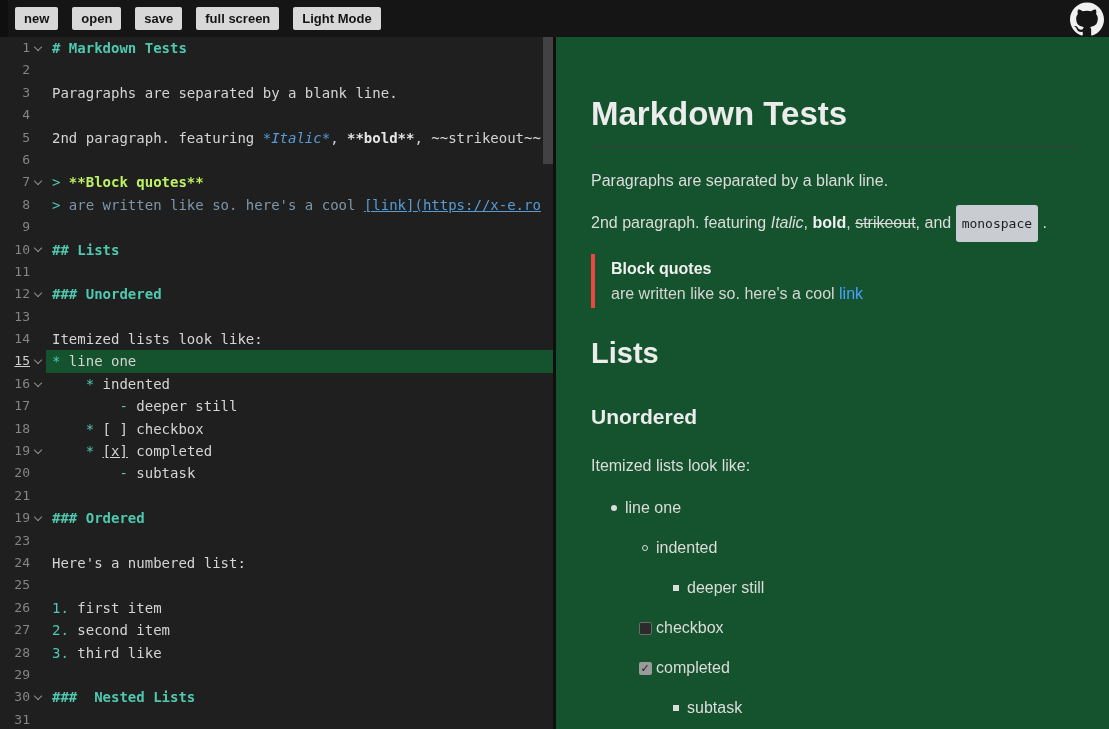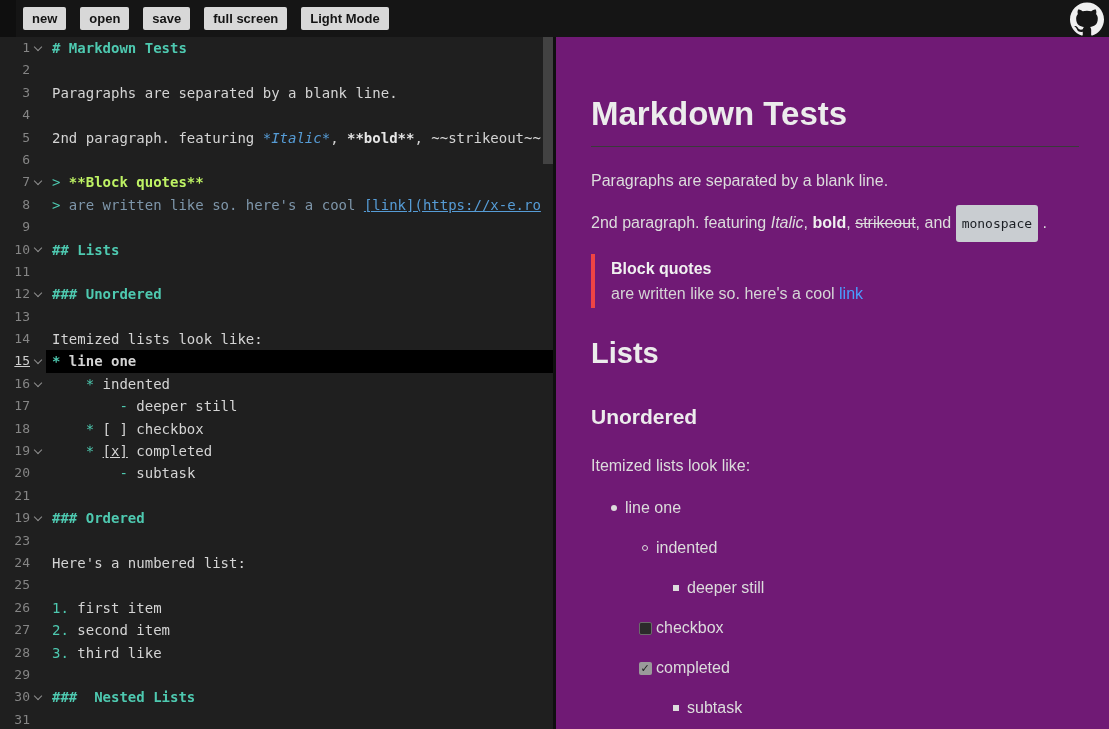--- a/index.html
+++ b/index.html
@@ -1,55 +1,55 @@
 <!DOCTYPE html>
 <html><head>
 <meta charset="utf-8">
 <style>
   * { margin:0; padding:0; box-sizing:border-box; }
   html,body { background:#0f0f0f; }
   .page { position:relative; width:1109px; height:729px; overflow:hidden;
           font-family:"Liberation Sans",sans-serif; background:#0f0f0f; }
 
   
-  .toolbar { position:absolute; top:0; left:16px; right:0; height:37px; background:#151515;
+  .toolbar { position:absolute; top:0; left:8px; right:0; height:37px; background:#151515;
              display:flex; align-items:center; gap:14px; padding-left:7px; }
   .tb-btn { background:#d8d8d8; color:#141414; border:none; border-radius:2px;
             font-family:"Liberation Sans",sans-serif; font-size:13px; font-weight:600;
             padding:5px 9px; cursor:pointer; line-height:1; }
   .github { position:absolute; right:4px; top:1px; width:36px; height:36px;
             display:flex; align-items:center; justify-content:center; cursor:pointer; }
 
   
   .editor { position:absolute; top:37px; left:0; width:553px; bottom:0; background:#1f1f1f;
             overflow:hidden; font-family:"DejaVu Sans Mono",monospace; font-size:14px;
             line-height:22.4px; color:#d4d4d4; }
   .ed-row { display:flex; height:22.4px; white-space:pre; }
   .gutter { flex:none; width:46px; display:flex; align-items:center; justify-content:flex-end;
             color:#858585; font-size:13px; }
   .ed-row.current .lnum { color:#cfcfcf;text-decoration:underline; }
   .lnum { text-align:right; }
   .fold { flex:none; width:16px; height:22.4px; display:flex; align-items:center; justify-content:center; }
   .fold-c { width:6px; height:6px; border-right:1.5px solid #8f8f8f; border-bottom:1.5px solid #8f8f8f;
             transform:rotate(45deg); margin-top:-3px; }
   .code { flex:1; padding-left:6px; white-space:pre; overflow:hidden; }
-  .ed-row.current .code { background:#000000;font-weight:bold; }
+  .ed-row.current .code { background:#14532d; }
   .tk-h  { color:#4ec9b0; font-weight:bold; }
   .tk-hb { color:#bef264; font-weight:bold; }
   .tk-m  { color:#4ec9b0; }
   .tk-em { color:#569cd6; font-style:italic; }
   .tk-b  { color:#e6e6e6; font-weight:bold; }
   .tk-qt { color:#7e96aa; }
   .tk-lk { color:#569cd6; text-decoration:underline; }
   .tk-u  { text-decoration:underline; }
   .ed-scroll { position:absolute; top:0; right:0; width:10px; bottom:0; }
   .ed-thumb  { position:absolute; top:0; right:0; width:10px; height:127px; background:#424242; }
 
   
-  .preview { position:absolute; top:37px; left:556px; right:0; bottom:0; background:#701a75;
+  .preview { position:absolute; top:37px; left:556px; right:0; bottom:0; background:#14532d;
              overflow:hidden; color:#dcdcdc; }
   .pv-inner { padding:57px 30px 20px 35px; font-size:16px; }
   .pv-h1 { font-size:33px; font-weight:600; color:#ececec; padding-bottom:12px;
            border-bottom:1px solid #3a3a3a; margin-bottom:22px; line-height:40px; }
   .pv-h2 { font-size:29px; font-weight:700; color:#ececec; margin:28px 0 22px; line-height:34px; }
   .pv-h3 { font-size:21px; font-weight:700; color:#ececec; margin:34px 0 24px; line-height:26px; }
   .pv-p  { margin:0 0 18px; line-height:24px; }
   .pv-quote { border-left:4px solid #ef4444; padding:2px 0 2px 16px; margin:0 0 18px; line-height:25px; color:#d6d6d6; }
   .run-strong { font-weight:700; color:#f0f0f0; }
   .run-em { font-style:italic; }

